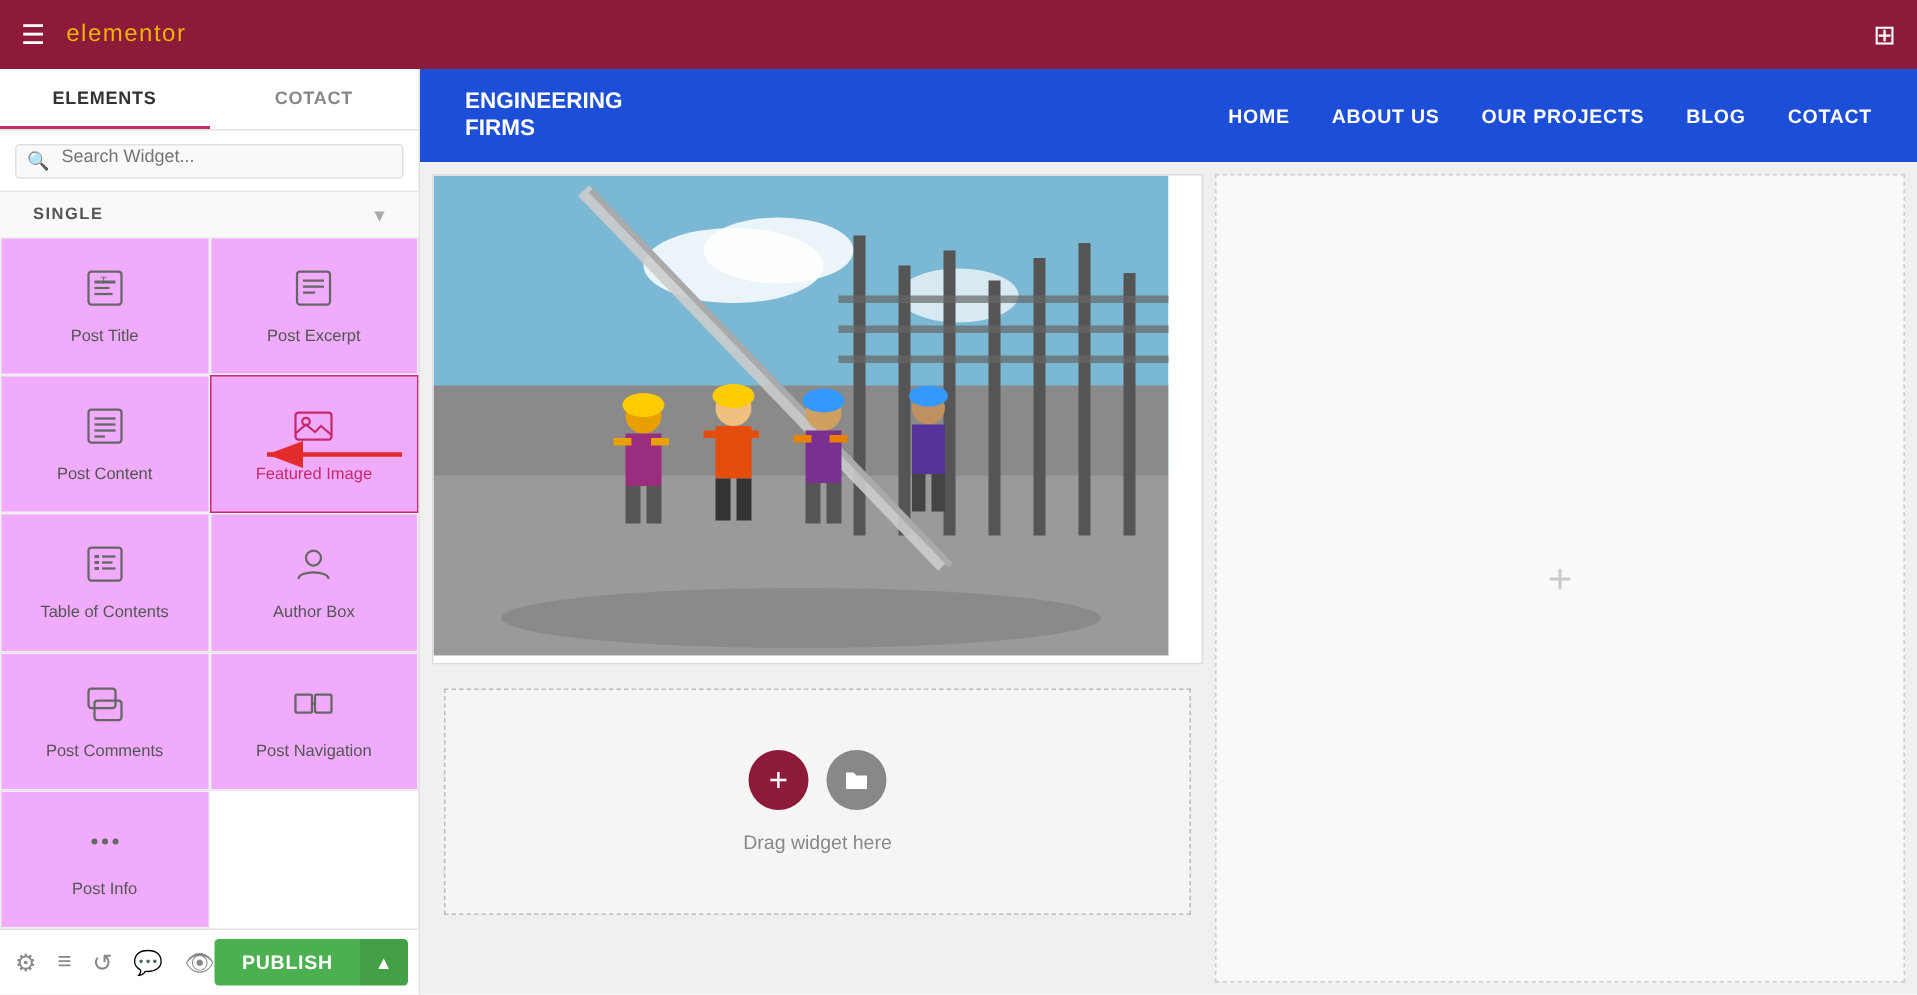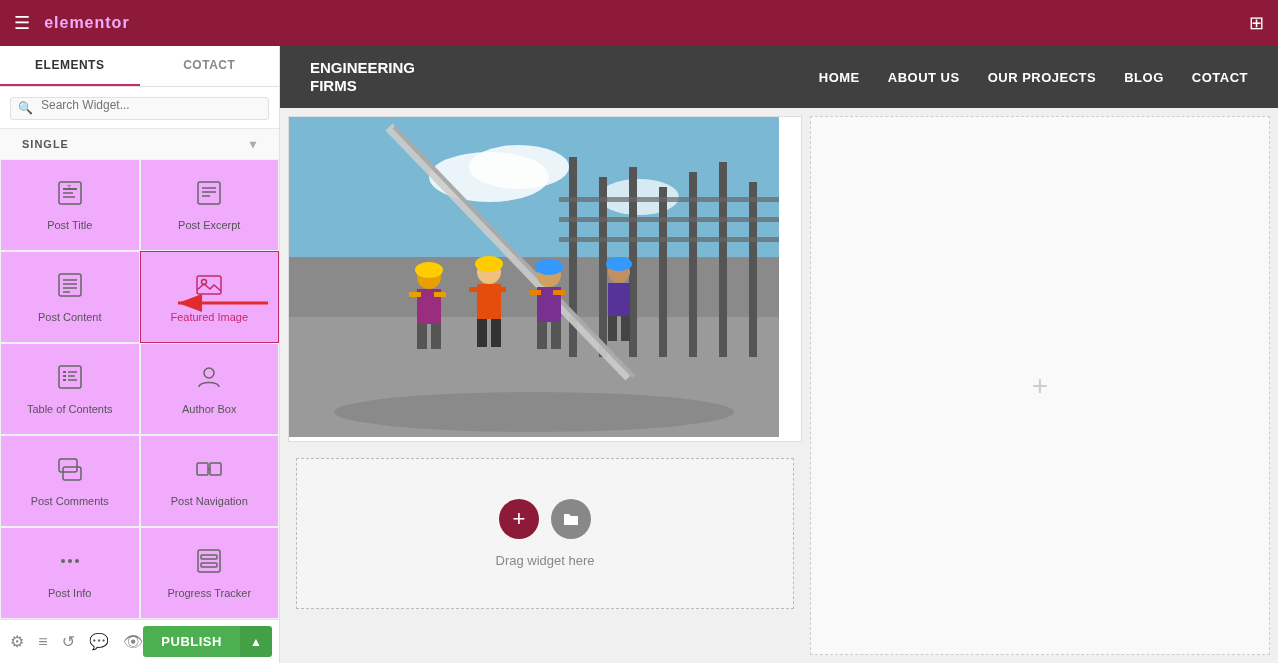--- a/index.html
+++ b/index.html
@@ -10,21 +10,21 @@
       height: 46px;
       background: #8e1a3a;
       display: flex;
       align-items: center;
       justify-content: space-between;
       padding: 0 14px;
       flex-shrink: 0;
     }
     .top-bar-left { display: flex; align-items: center; gap: 14px; }
     .hamburger-icon { color: #fff; font-size: 18px; cursor: pointer; }
-    .elementor-logo { color: #f0abfc; font-size: 16px; font-weight: bold; letter-spacing: 1px; }
+    .elementor-logo { color: #eab308; font-size: 16px; font-weight: normal; letter-spacing: 1px; }
     .grid-icon { color: #fff; font-size: 18px; cursor: pointer; }
 
     
     .main-layout {
       display: flex;
       flex: 1;
       overflow: hidden;
     }
 
     
@@ -174,21 +174,21 @@
     .canvas-area {
       flex: 1;
       background: #f0f0f0;
       display: flex;
       flex-direction: column;
       overflow: hidden;
     }
 
     
     .nav-bar {
-      background: #404040;
+      background: #1d4ed8;
       display: flex;
       align-items: center;
       justify-content: space-between;
       padding: 0 30px;
       height: 62px;
       flex-shrink: 0;
     }
     .nav-logo {
       color: #fff;
       font-size: 15px;
@@ -440,30 +440,20 @@
         <div class="widget-icon">
           <svg width="28" height="28" viewBox="0 0 28 28" fill="none">
             <circle cx="7" cy="14" r="2" fill="#666"></circle>
             <circle cx="14" cy="14" r="2" fill="#666"></circle>
             <circle cx="21" cy="14" r="2" fill="#666"></circle>
           </svg>
         </div>
         <span class="widget-label">Post Info</span>
       </div>
 
-      <div class="widget-item">
-        <div class="widget-icon">
-          <svg width="28" height="28" viewBox="0 0 28 28" fill="none">
-            <rect x="3" y="3" width="22" height="22" rx="2" stroke="#666" stroke-width="1.5" fill="none"></rect>
-            <rect x="6" y="8" width="16" height="4" rx="1" stroke="#666" stroke-width="1.5" fill="none"></rect>
-            <rect x="6" y="16" width="16" height="4" rx="1" stroke="#666" stroke-width="1.5" fill="none"></rect>
-          </svg>
-        </div>
-        <span class="widget-label">Progress Tracker</span>
-      </div>
 
     </div>
 
     <div class="bottom-toolbar">
       <div class="bottom-icons">
         <span class="bottom-icon">⚙</span>
         <span class="bottom-icon">≡</span>
         <span class="bottom-icon">↺</span>
         <span class="bottom-icon">💬</span>
         <span class="bottom-icon">👁</span>

